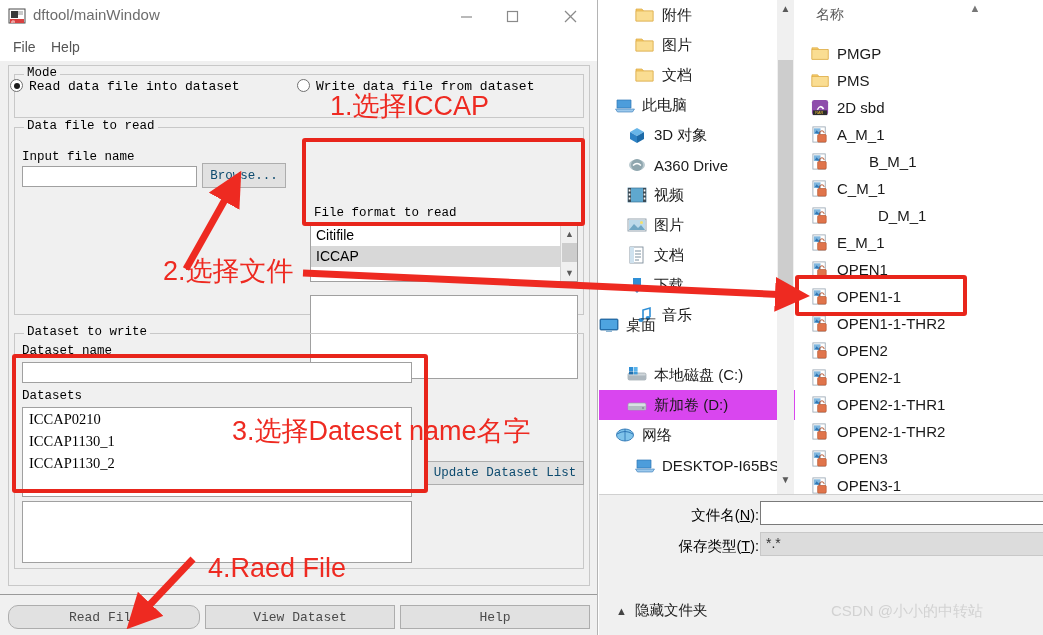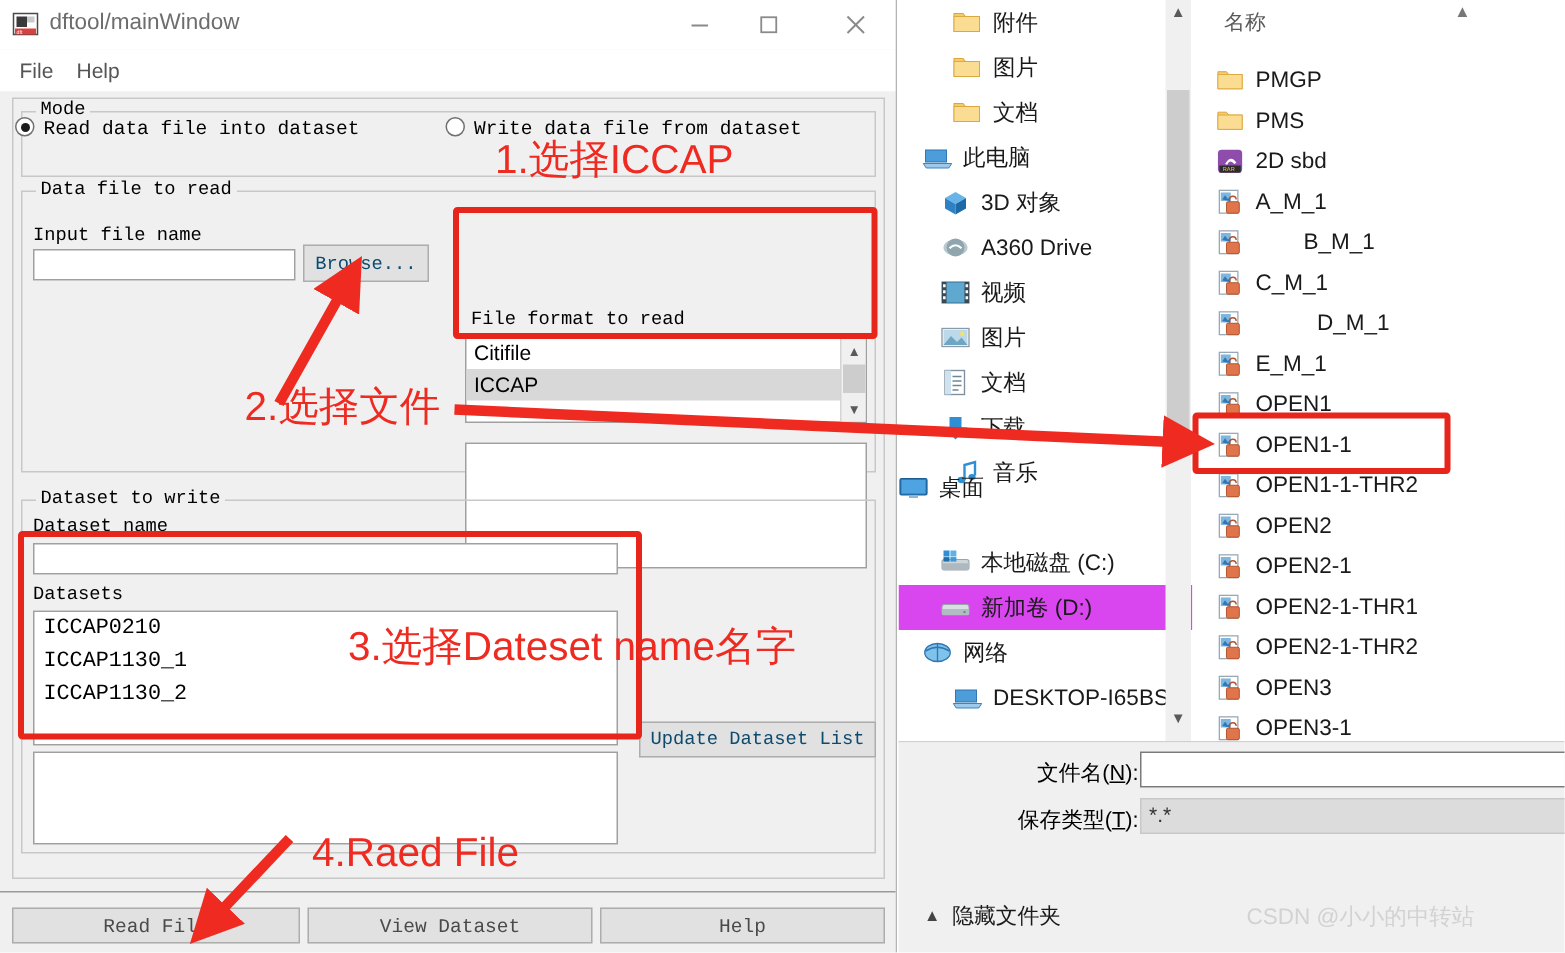--- a/index.html
+++ b/index.html
@@ -148,40 +148,40 @@
   
   #dsname-label { left: 22px; top: 283px; }
   #dsname-input { left: 22px; top: 301px; width: 390px; height: 21px; }
   #datasets-label { left: 22px; top: 328px; }
   #datasets-list {
     position: absolute; left: 22px; top: 346px; width: 390px; height: 90px;
     background: #fff; border: 1px solid #a0a0a0;
   }
   .ds-item {
     height: 22px; line-height: 22px; padding-left: 6px;
-    font-family: Liberation Mono, monospace;
+    font-family: Liberation Serif, serif;
     font-size: 14.5px; color: #000;
   }
-  #btn-update { left: 426px; top: 400px; width: 158px; height: 24px; margin-top: 20px; }
+  #btn-update { left: 426px; top: 400px; width: 158px; height: 24px; }
   #ds-output {
     left: 22px; top: 440px; width: 390px; height: 62px;
   }
 
   .separator {
     position: absolute; left: 0; top: 533px; width: 598px; height: 0;
     border-top: 1px solid #9a9a9a;
   }
   .bottom-btn {
     position: absolute; top: 544px; height: 24px;
     background: #e1e1e1; border: 1px solid #adadad;
     font-family: "Liberation Mono", monospace;
     font-size: 13px; color: #4a4a4a;
     display: flex; align-items: center; justify-content: center;
   }
-  #btn-readfile { left: 8px; width: 192px; }
+  #btn-readfile { left: 8px; width: 192px; border-radius: 10px; }
   #btn-viewdataset { left: 205px; width: 190px; }
   #btn-bhelp { left: 400px; width: 190px; }
 
   
   #explorer {
     position: absolute; left: 599px; top: 0; width: 444px; height: 635px;
     background: #ffffff;
   }
   #tree-pane {
     position: absolute; left: 0; top: 0; width: 196px; height: 494px;

